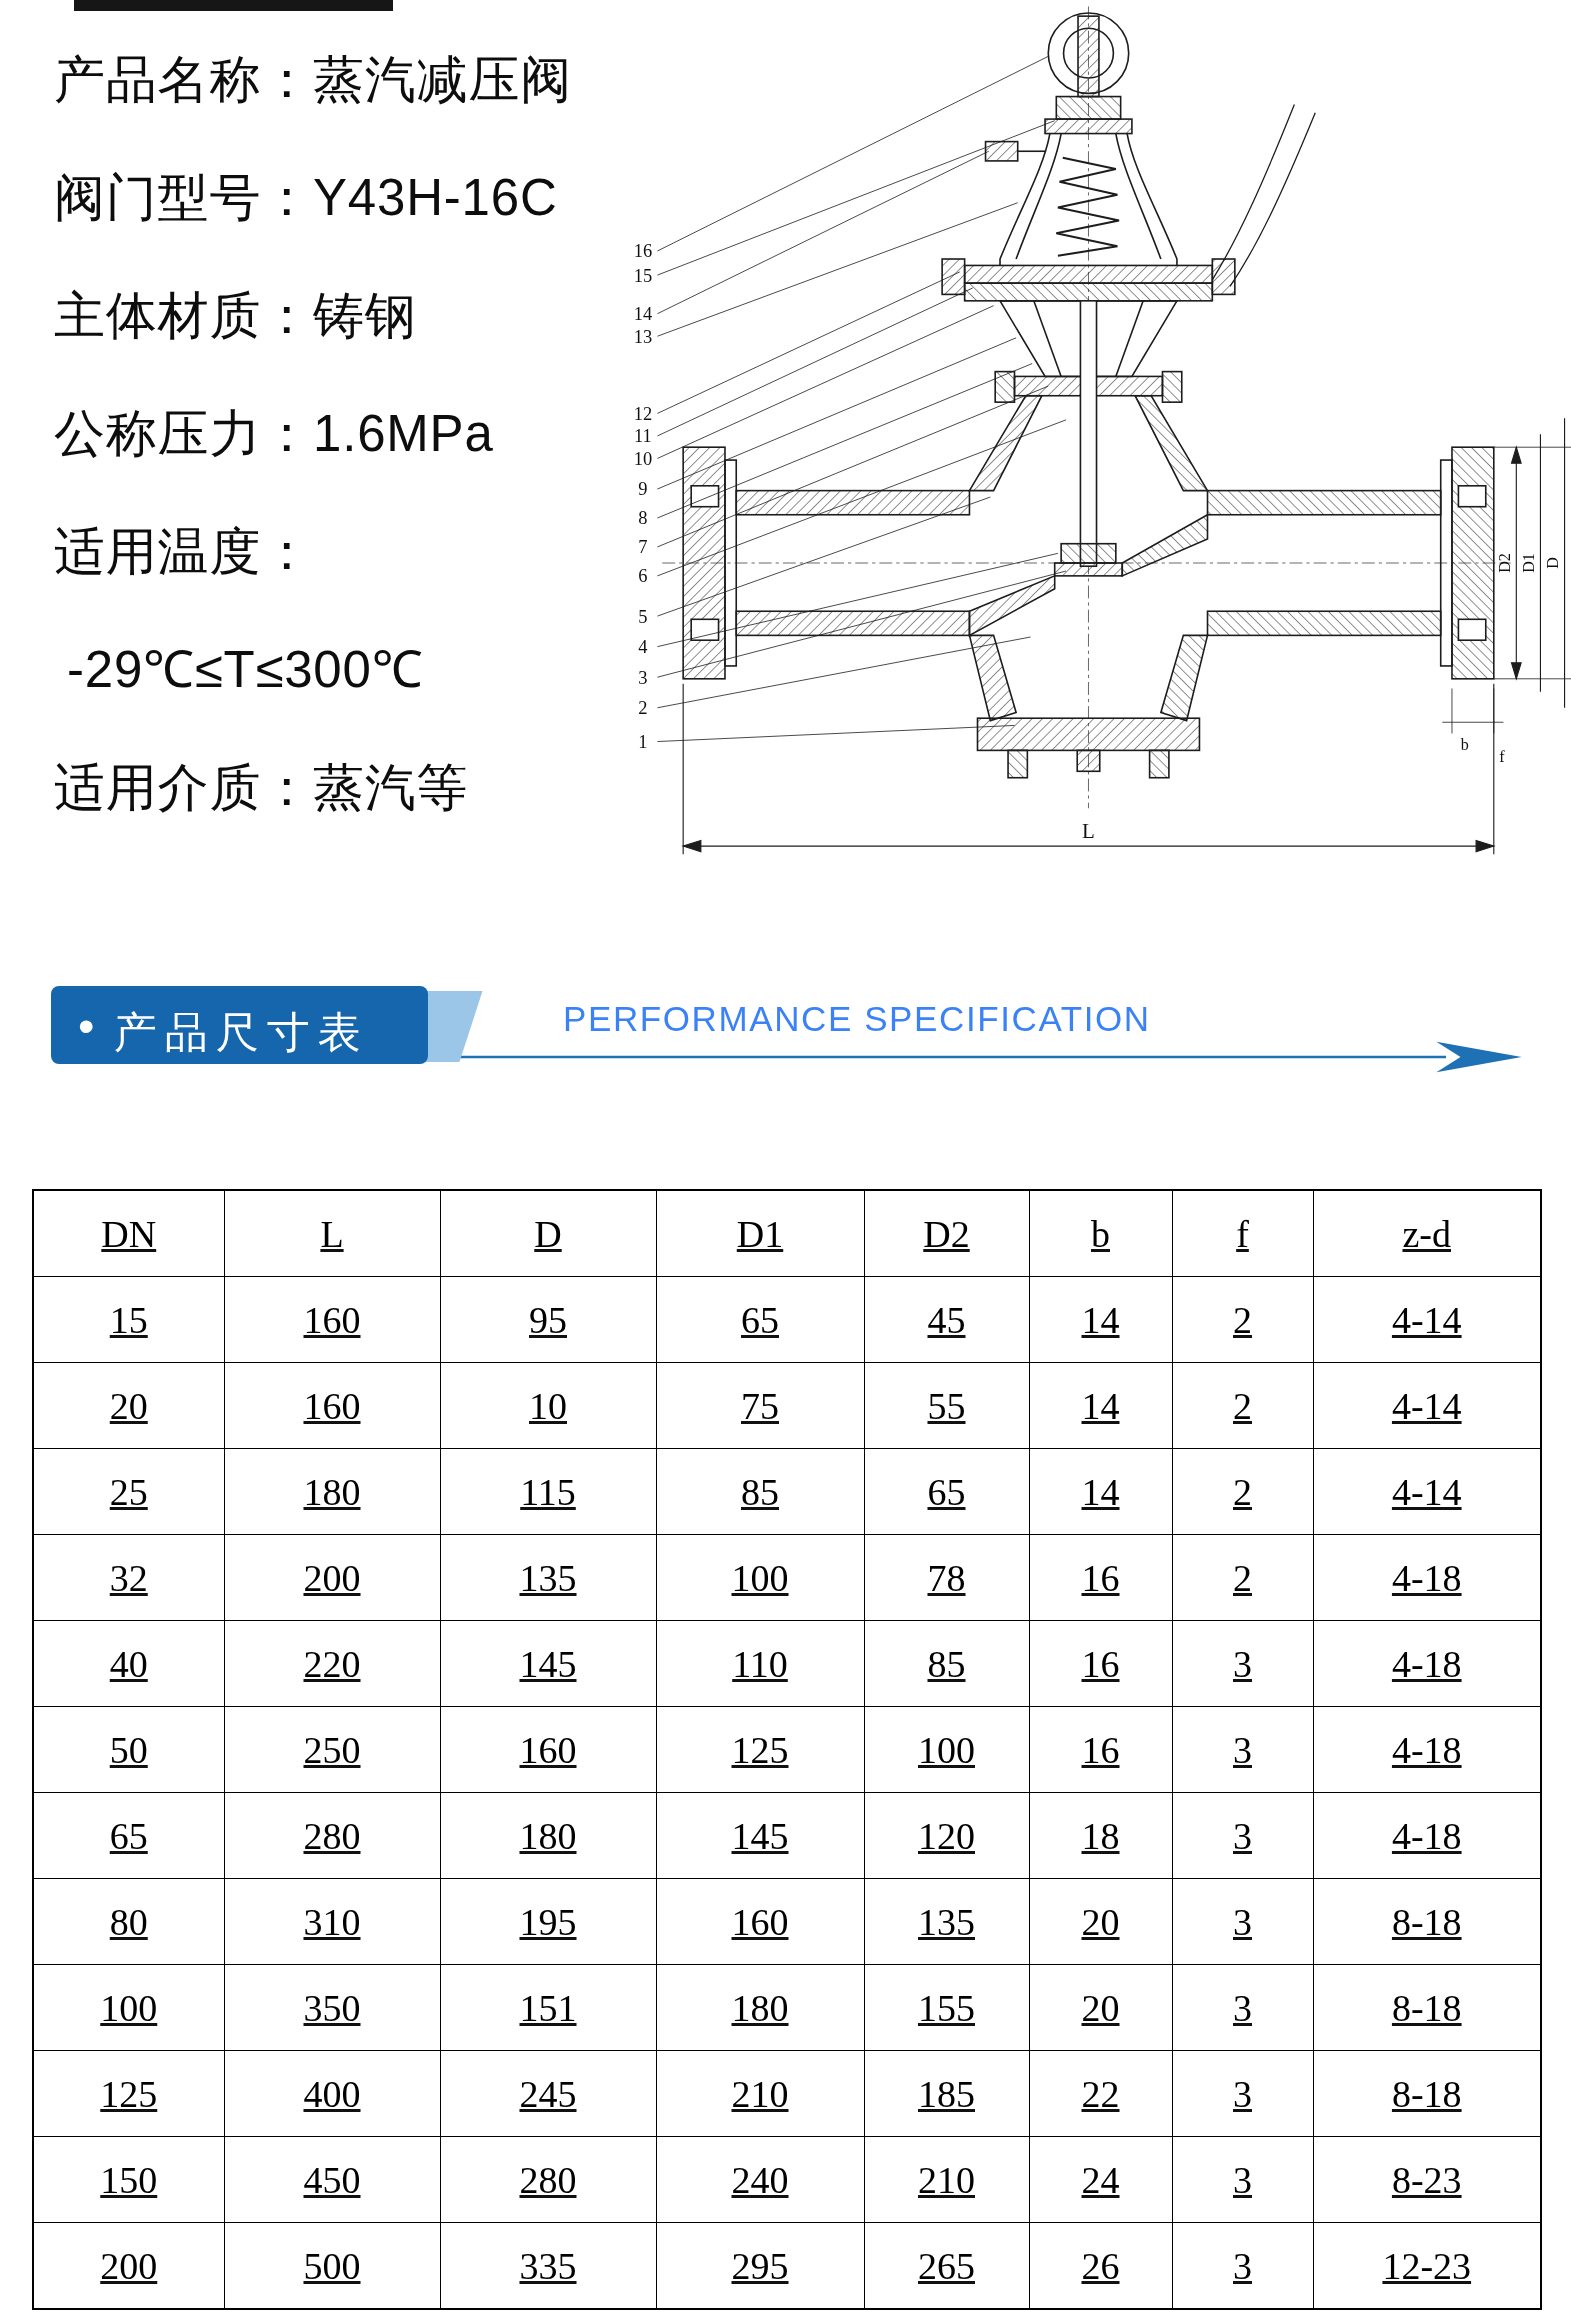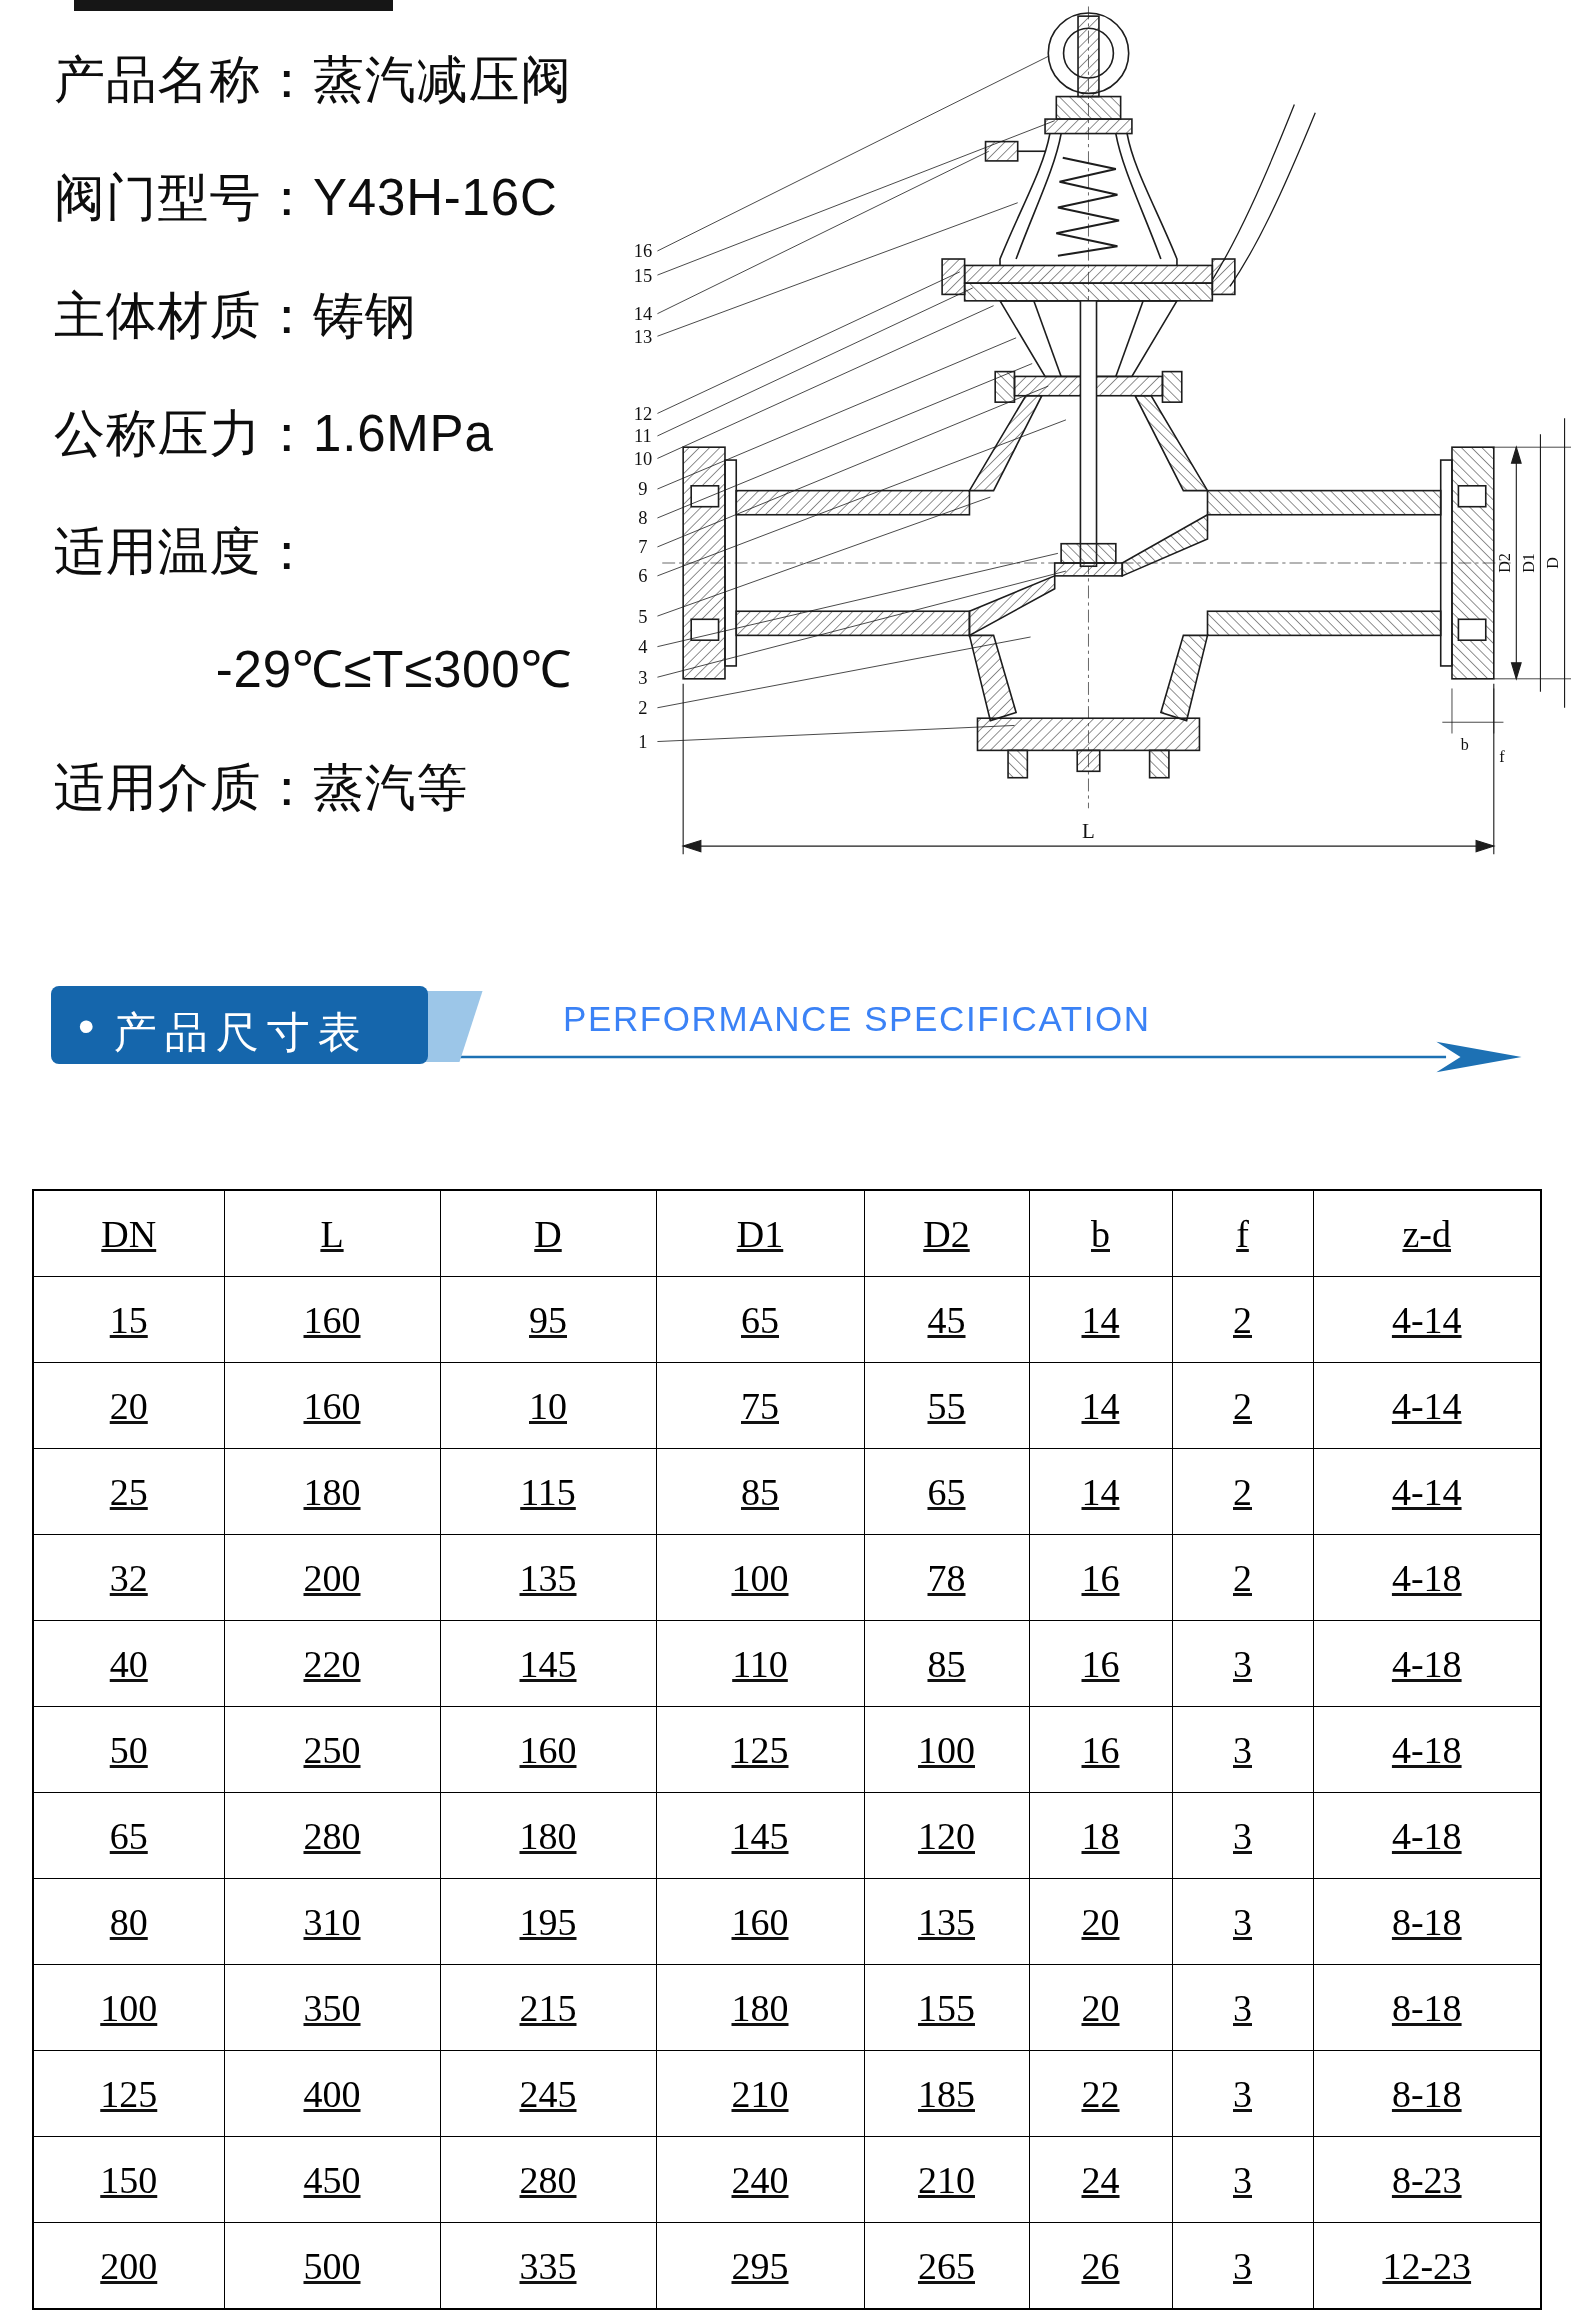--- a/index.html
+++ b/index.html
@@ -8,21 +8,21 @@
     font-family:"Liberation Sans",sans-serif;color:#111;
   }
   #page{position:absolute;inset:0;}
 
   
   .top-bar{position:absolute;left:74px;top:0;width:319px;height:10.5px;background:#161616;}
 
   
   .product-info{position:absolute;left:39px;top:21px;}
   .info-line{font-size:51px;line-height:118px;font-weight:500;letter-spacing:0.8px;white-space:nowrap;color:#0d0d0d;margin-left:15px;}
-  .info-line.indent{padding-left:13px;text-align:right;}
+  .info-line.indent{padding-left:13px;}
 
   
   .diagram-wrap{position:absolute;left:614px;top:0;width:957px;height:933px;}
   .diagram-wrap svg{display:block;}
   .part-num{font-family:"Liberation Serif",serif;font-size:23px;fill:#111;}
   .dim-label{font-family:"Liberation Serif",serif;font-size:26px;fill:#111;}
   .dim-label-sm{font-family:"Liberation Serif",serif;font-size:20px;fill:#111;}
 
   
   .banner-accent{position:absolute;left:407px;top:991px;width:64px;height:71px;background:#9cc6e8;transform:skewX(-18deg);z-index:1;}
@@ -331,21 +331,21 @@
           <td>195</td>
           <td>160</td>
           <td>135</td>
           <td>20</td>
           <td>3</td>
           <td>8-18</td>
         </tr>
         <tr>
           <td>100</td>
           <td>350</td>
-          <td>215</td>
+          <td>151</td>
           <td>180</td>
           <td>155</td>
           <td>20</td>
           <td>3</td>
           <td>8-18</td>
         </tr>
         <tr>
           <td>125</td>
           <td>400</td>
           <td>245</td>

